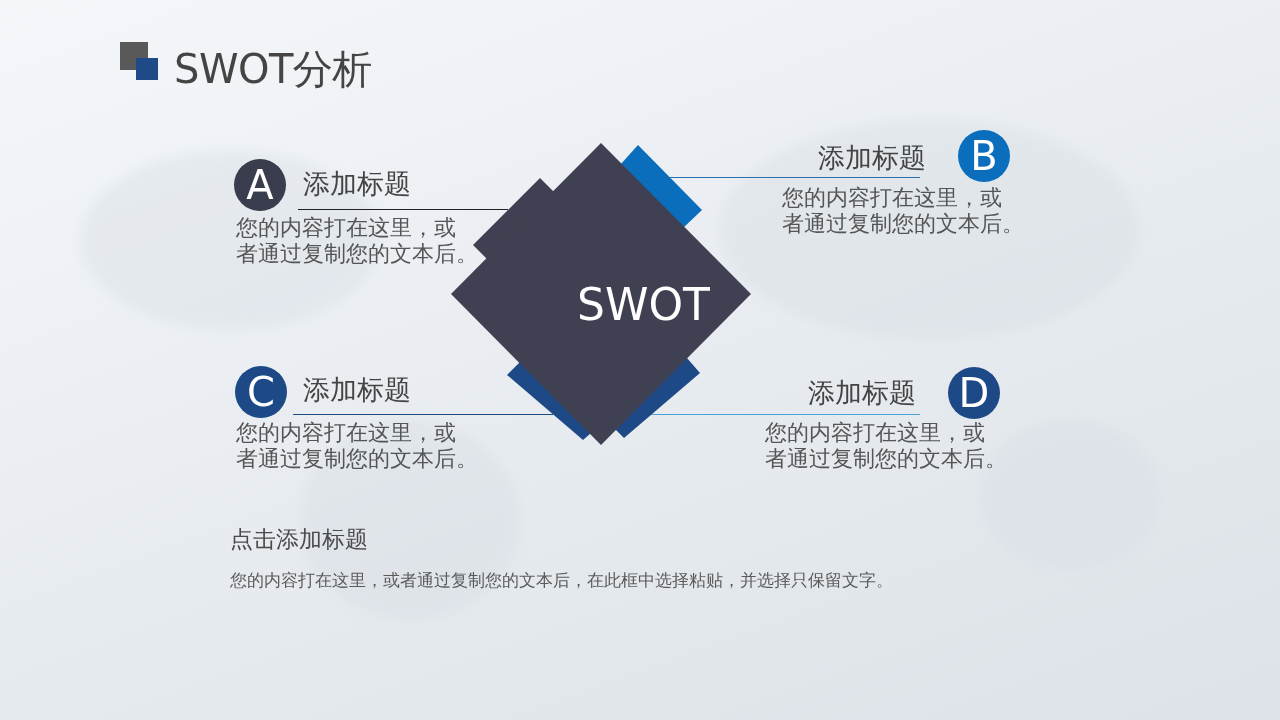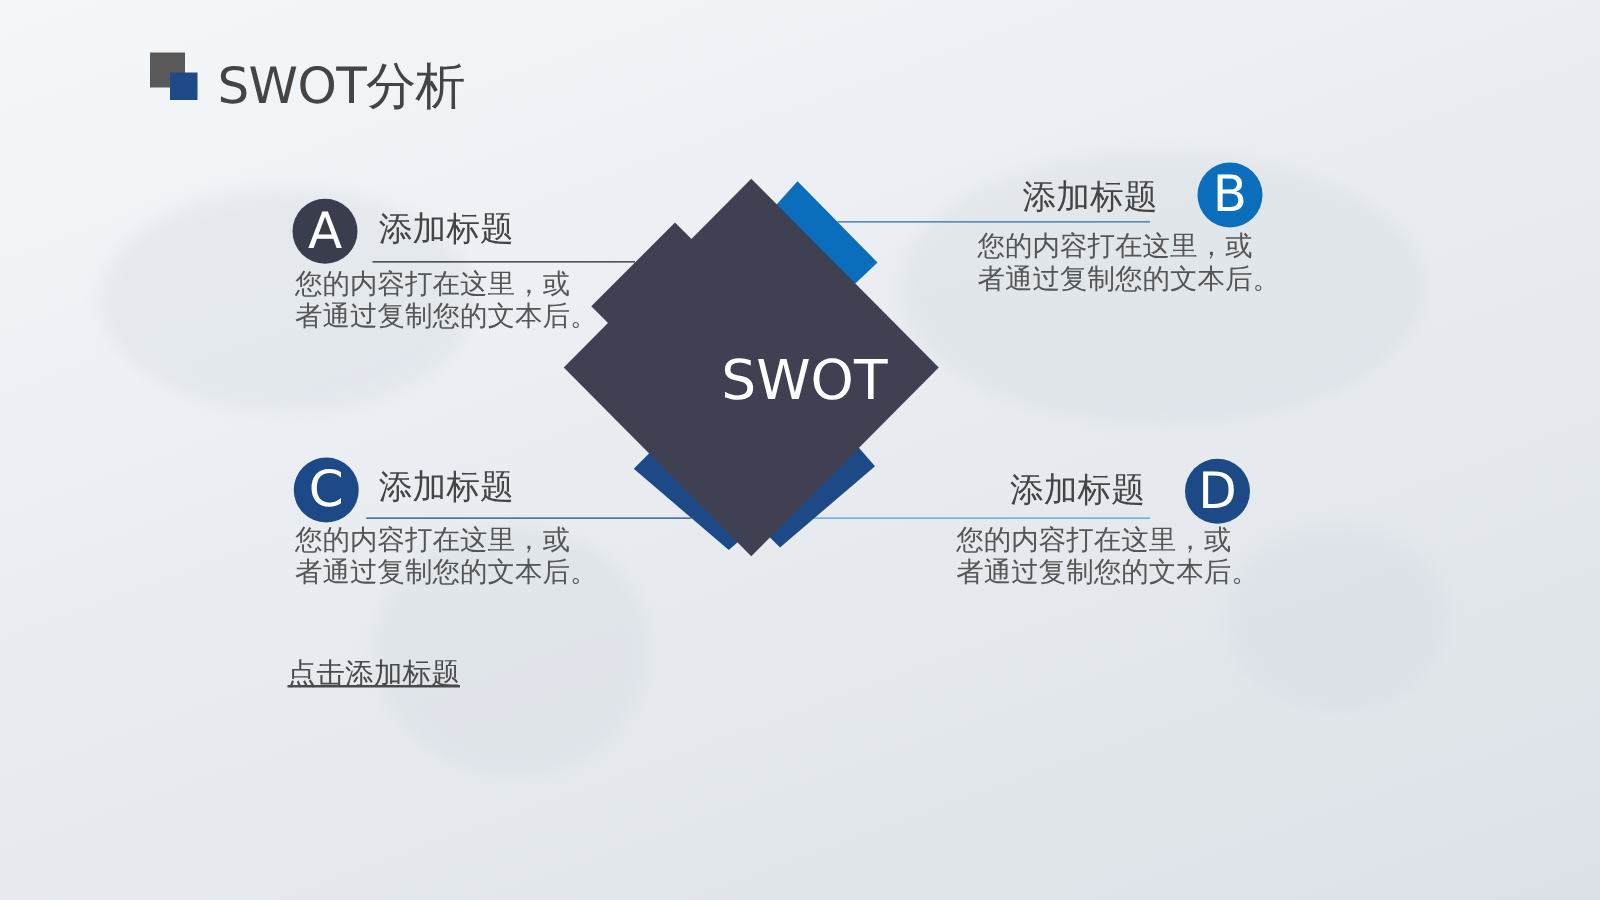--- a/index.html
+++ b/index.html
@@ -14,21 +14,21 @@
   .title-icon-front { left:136px; top:58px; width:22px; height:22px; background:#1f4a87; }
   .page-title { left:174px; top:44px; font-size:40px; color:#444; line-height:50px; letter-spacing:-0.5px;text-align:center; }
   .diamond-layer { left:0; top:0; width:1280px; height:720px; }
   .center-label { left:500px; top:266px; width:210px; text-align:right; font-size:44px; color:#fff; line-height:56px;margin-top:11px; }
   .circle {
     width:52px; height:52px; border-radius:50%; color:#fff; font-size:40px; line-height:52px; text-align:center;
   }
   .item-title { font-size:27px; color:#444; line-height:34px; }
   .item-body { font-size:22px; color:#555; line-height:26px; white-space:nowrap; }
   .rule { height:1px; }
-  .bottom-title { left:230px; top:524px; font-size:23px; color:#4a4a4a; line-height:30px;text-decoration:underline; }
+  .bottom-title { left:230px; top:524px; font-size:23px; color:#4a4a4a; line-height:30px; }
   .bottom-body { left:230px; top:566px; width:780px; font-size:17px; color:#5a5a5a; line-height:29px; }
   .bottom-body div { white-space:nowrap; }
 </style>
 </head>
 <body>
 
 <div class="map-blob" style="left:80px;top:150px;width:300px;height:180px;"></div>
 <div class="map-blob" style="left:720px;top:120px;width:420px;height:220px;"></div>
 <div class="map-blob" style="left:300px;top:420px;width:220px;height:200px;"></div>
 <div class="map-blob" style="left:980px;top:420px;width:180px;height:150px;"></div>
@@ -70,13 +70,14 @@
 <div class="abs item-body" style="left:236px;top:420px;">您的内容打在这里，或</div>
 <div class="abs item-body" style="left:236px;top:446px;">者通过复制您的文本后。</div>
 
 <div class="abs circle" style="left:948px;top:367px;background:#1d4a86;">D</div>
 <div class="abs item-title" style="left:808px;top:376px;">添加标题</div>
 <div class="abs item-body" style="left:765px;top:420px;">您的内容打在这里，或</div>
 <div class="abs item-body" style="left:765px;top:446px;">者通过复制您的文本后。</div>
 
 <div class="abs bottom-title">点击添加标题</div>
 <div class="abs bottom-body">
+  <div>您的内容打在这里，或者通过复制您的文本后，在此框中选择粘贴，并选择只保留文字。</div>
 </div>
 
 </body></html>

